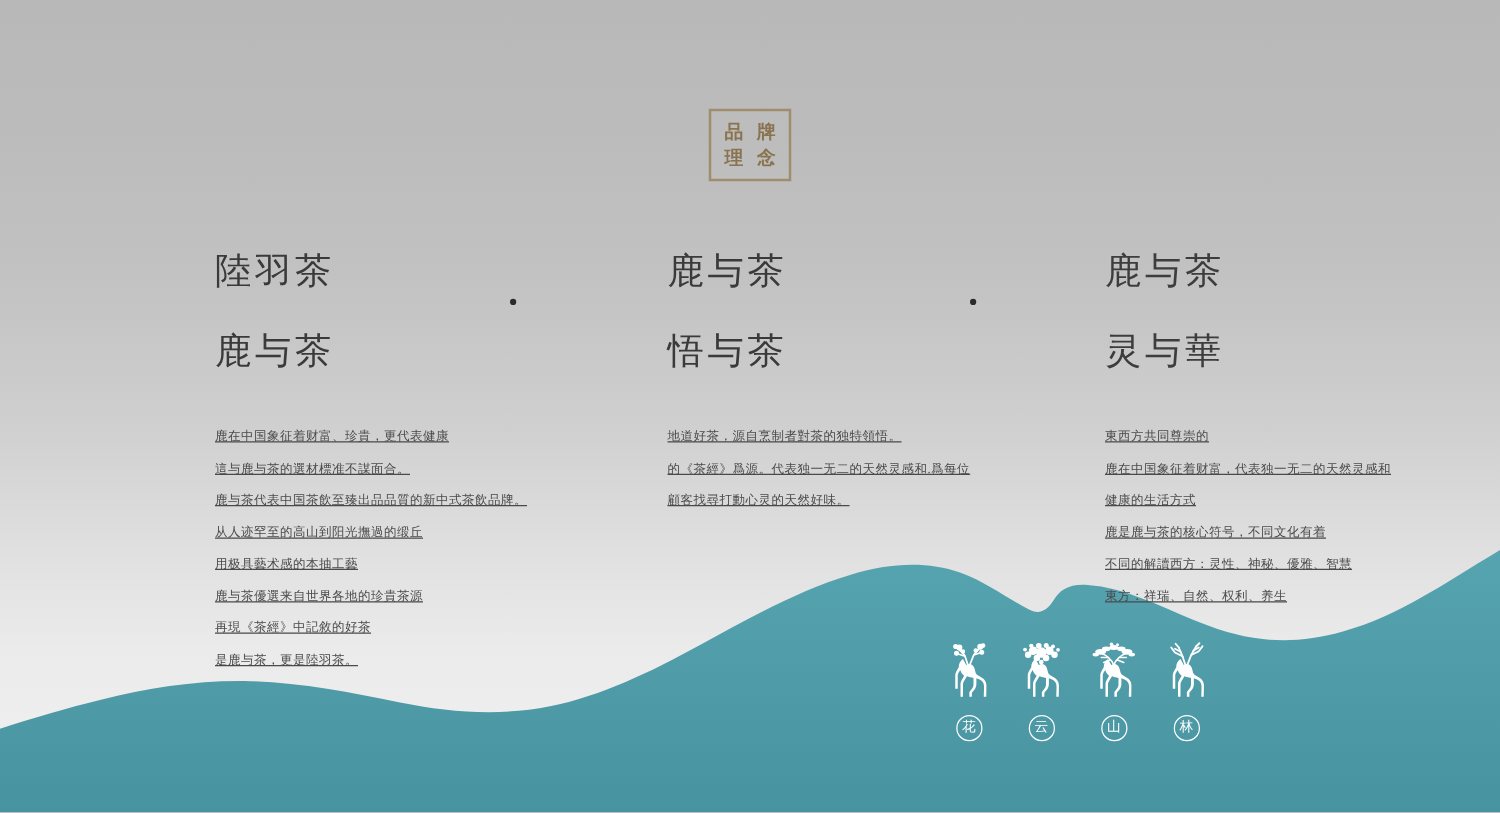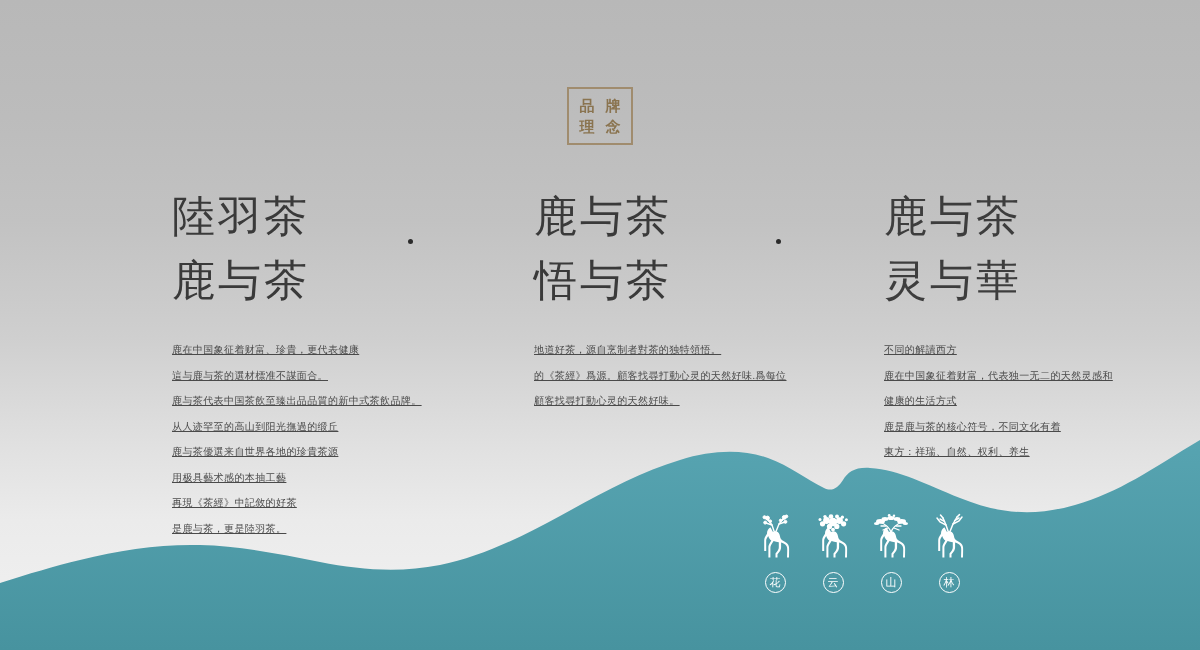--- a/index.html
+++ b/index.html
@@ -56,21 +56,21 @@
     font-weight:700;
   }
 
   
   .column { position:absolute; top:185px; }
   #col-1 { left:172px; width:290px; }
   #col-2 { left:534px; width:290px; }
   #col-3 { left:884px; width:260px; }
 
   .heading-line {
-    font-size:43px;
+    font-size:29px;
     line-height:64px;
     letter-spacing:3px;
     color:#3b3b3b;
     font-weight:400;
     white-space:nowrap;
     font-family:"Liberation Serif", serif;
   }
   #col-1 .heading-line, #col-2 .heading-line { color:#3a3a3a; }
   #col-3 .heading-line { color:#3d3d3d; }
 
@@ -164,45 +164,46 @@
   <div class="dot-sep" id="dot-2"></div>
 
   <div class="column" id="col-1">
     <div class="heading-line">陸羽茶</div>
     <div class="heading-line">鹿与茶</div>
     <div class="body-text">
       <p>鹿在中国象征着财富、珍貴，更代表健康</p>
       <p>這与鹿与茶的選材標准不謀面合。</p>
       <p>鹿与茶代表中国茶飲至臻出品品質的新中式茶飲品牌。</p>
       <p>从人迹罕至的高山到阳光撫過的缎丘</p>
+      <p>用极具藝术感的本抽工藝</p>
       <p>鹿与茶優選来自世界各地的珍貴茶源</p>
-      <p>用极具藝术感的本抽工藝</p>
       <p>再現《茶經》中記敘的好茶</p>
       <p>是鹿与茶，更是陸羽茶。</p>
     </div>
   </div>
 
   <div class="column" id="col-2">
     <div class="heading-line">鹿与茶</div>
     <div class="heading-line">悟与茶</div>
     <div class="body-text">
       <p>地道好茶，源自烹制者對茶的独特領悟。</p>
-      <p>的《茶經》爲源。顧客找尋打動心灵的天然好味.爲每位</p>
+      <p>的《茶經》爲源。代表独一无二的天然灵感和.爲每位</p>
       <p>顧客找尋打動心灵的天然好味。</p>
     </div>
   </div>
 
   <div class="column" id="col-3">
     <div class="heading-line">鹿与茶</div>
     <div class="heading-line">灵与華</div>
     <div class="body-text">
-      <p>不同的解讀西方</p>
+      <p>東西方共同尊崇的</p>
       <p>鹿在中国象征着财富，代表独一无二的天然灵感和</p>
       <p>健康的生活方式</p>
       <p>鹿是鹿与茶的核心符号，不同文化有着</p>
+      <p>不同的解讀西方：灵性、神秘、優雅、智慧</p>
       <p>東方：祥瑞、自然、权利、养生</p>
     </div>
   </div>
 
   <div id="deer-row">
 
     <div class="deer-item">
       <svg class="glyph" viewBox="0 0 44 56">
         <g fill="#ffffff" stroke="#ffffff">
           <g stroke-width="1.4" fill="none" stroke-linecap="round">

